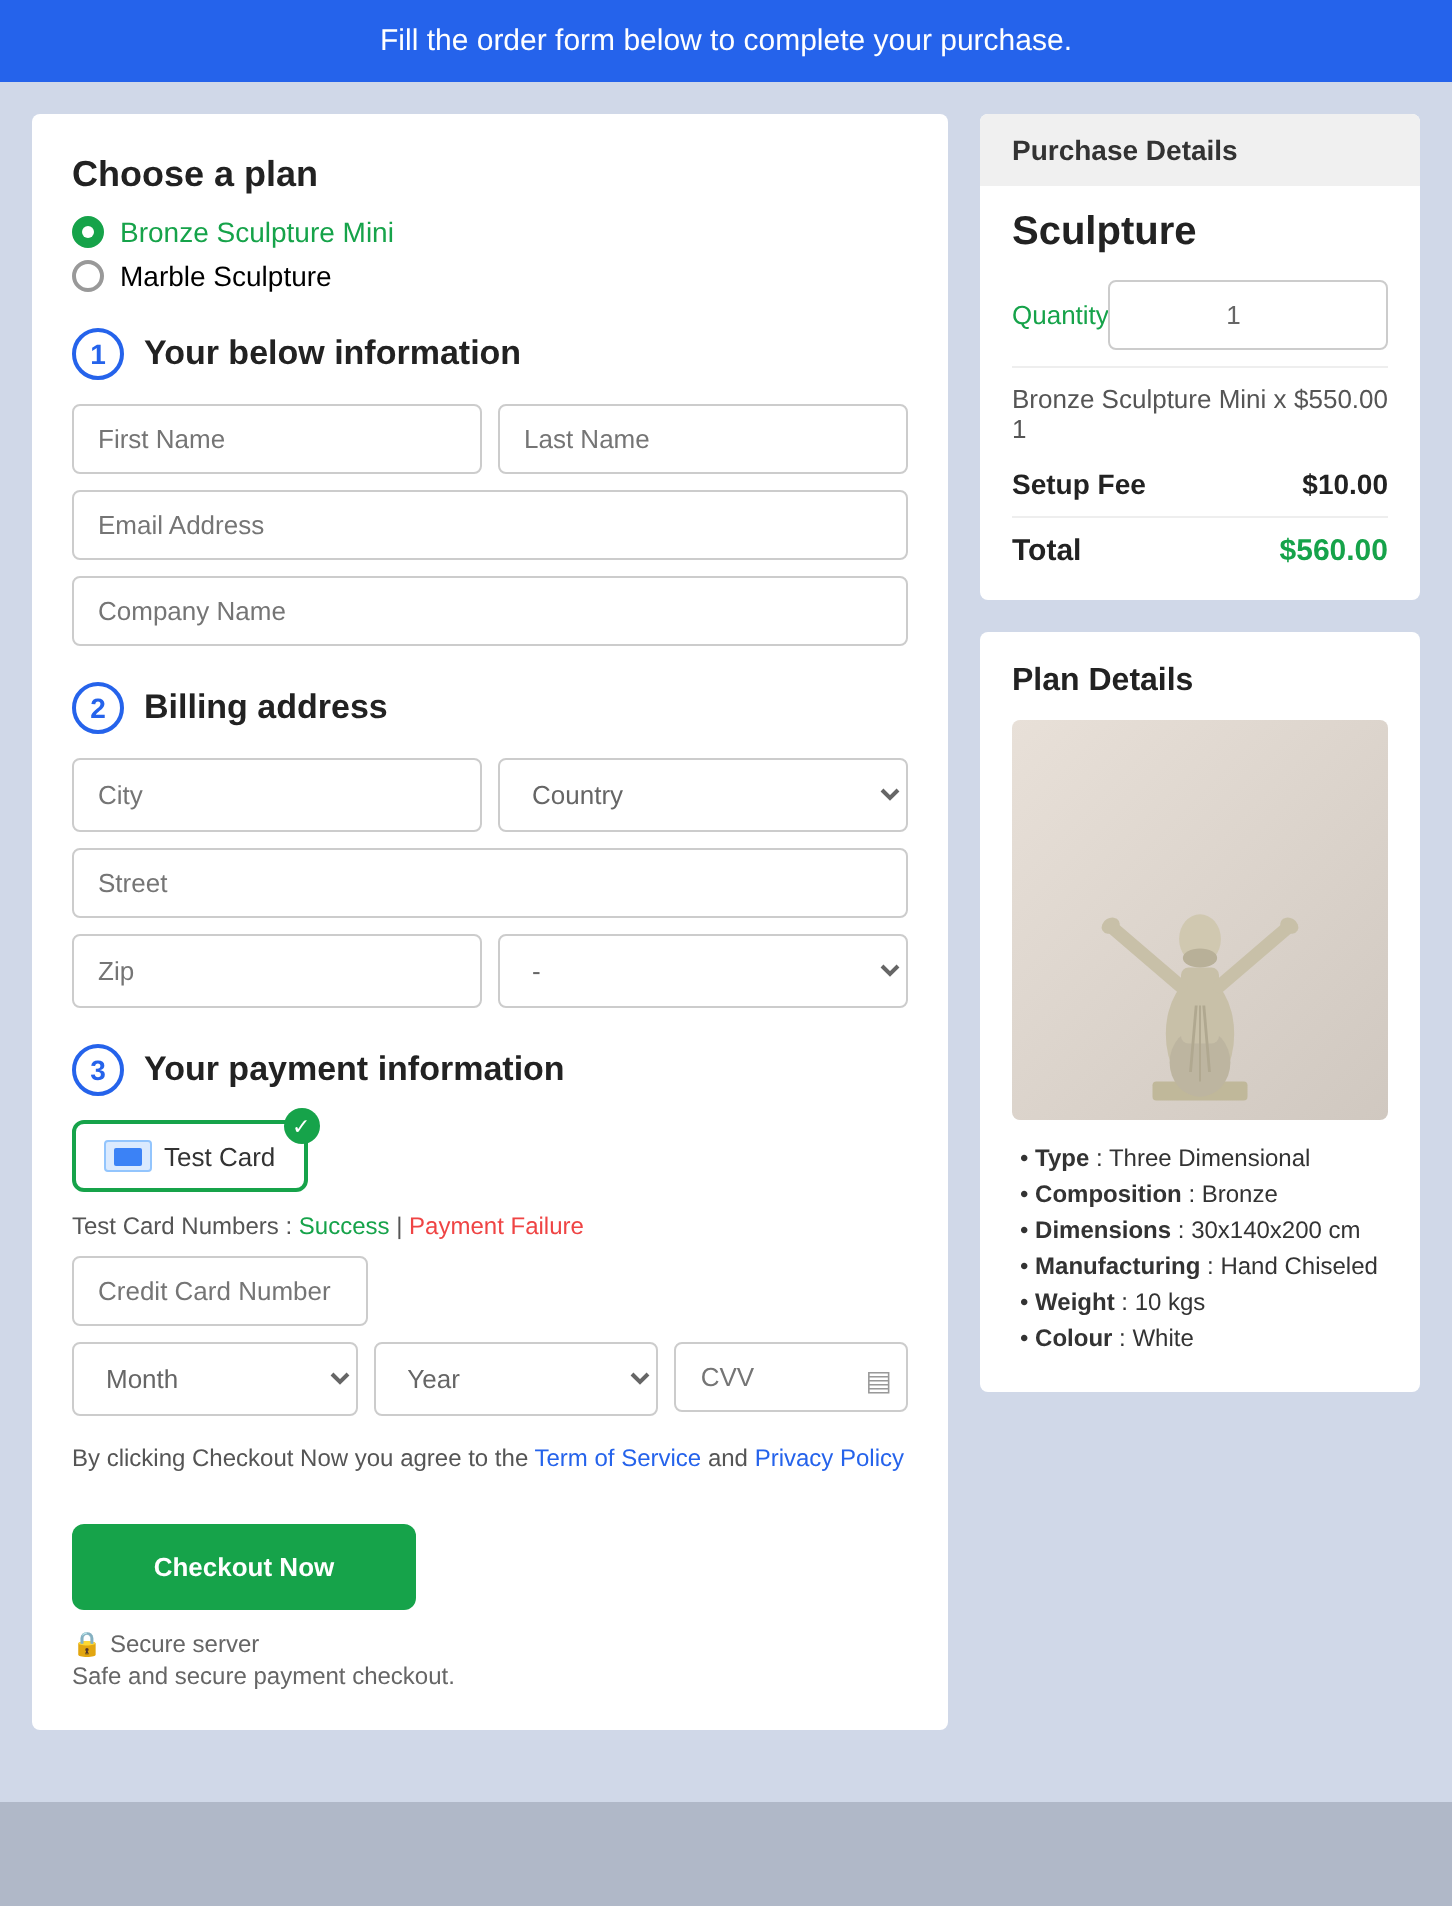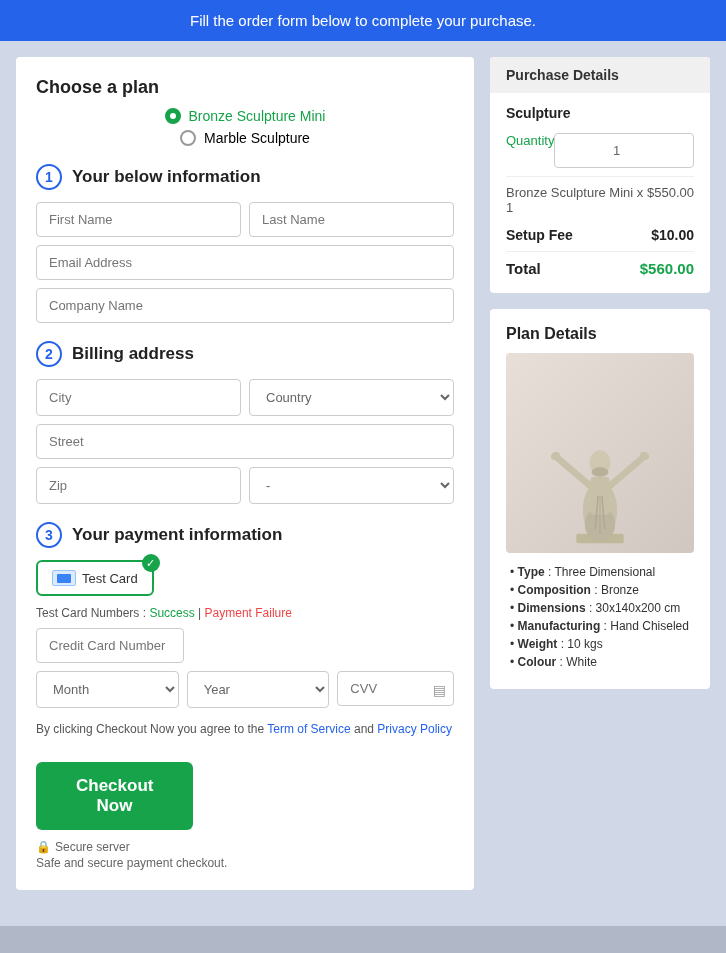--- a/index.html
+++ b/index.html
@@ -66,21 +66,20 @@
       font-weight: 700;
       color: #222;
       margin-bottom: 10px;
     }
     .radio-option {
       display: flex;
       align-items: center;
       gap: 8px;
       margin-bottom: 6px;
       font-size: 14px;
-      justify-content: center;
     }
     .radio-option.selected {
       color: #16a34a;
     }
     .radio-circle {
       width: 16px;
       height: 16px;
       border-radius: 50%;
       border: 2px solid #16a34a;
       display: flex;
@@ -238,46 +237,46 @@
     .terms-text a {
       color: #2563eb;
       text-decoration: none;
     }
     .checkout-btn {
       background: #16a34a;
       color: white;
       border: none;
       border-radius: 6px;
       padding: 14px 40px;
-      font-size: 17px;
+      font-size: 13px;
       font-weight: 700;
       cursor: pointer;
-      width: 157px;
+      width: 172px;
     }
     .secure-info {
       margin-top: 10px;
       font-size: 12px;
       color: #666;
     }
     .secure-info .lock-line {
       display: flex;
       align-items: center;
       gap: 4px;
     }
     
     .pd-section-title {
-      font-size: 14px;
+      font-size: 20px;
       font-weight: 700;
       color: #222;
       margin-bottom: 12px;
     }
     .pd-row {
       display: flex;
       justify-content: space-between;
-      align-items: flex-start;
+      align-items: center;
       font-size: 13px;
       color: #555;
       margin-bottom: 6px;
     }
     .pd-row .label { color: #16a34a; }
     .quantity-input {
       width: 50px;
       border: 1px solid #ccc;
       border-radius: 4px;
       padding: 4px 8px;

